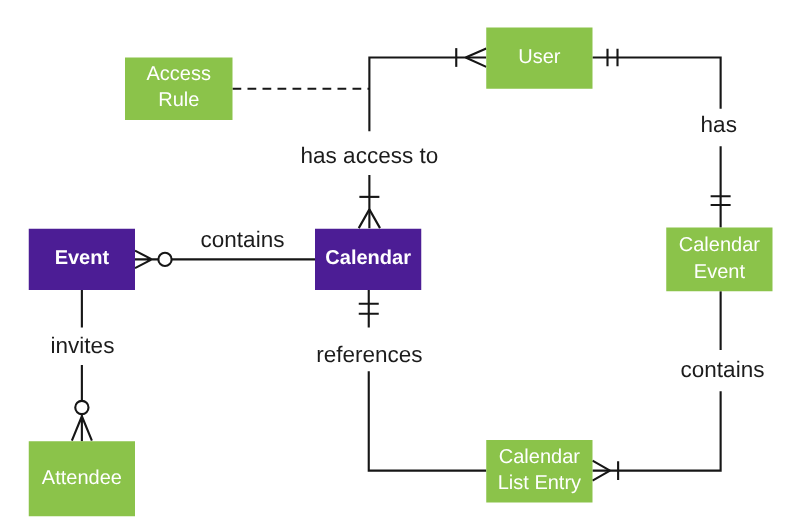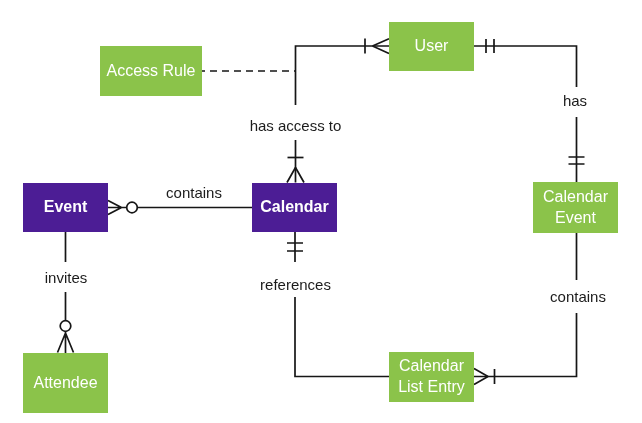--- a/index.html
+++ b/index.html
@@ -10,21 +10,21 @@
   .canvas svg{position:absolute;left:0;top:0;}
   .entity{
     position:absolute;display:flex;align-items:center;justify-content:center;
     text-align:center;color:#fff;font-size:16px;line-height:1.3;
     user-select:none;cursor:default;
   }
   .entity.green{background:#8BC34A;}
   .entity.orange{background:#4c1d95;font-weight:bold;}
   .rel-label{
     position:absolute;transform:translate(-50%,-50%);
-    font-size:15px;color:#1c1c1c;white-space:nowrap;
+    font-size:18px;color:#1c1c1c;white-space:nowrap;
   }
 </style>
 </head>
 <body>
 
 <div class="canvas">
 
   <svg width="642" height="423" viewBox="0 0 642 423" fill="none" stroke="#161616" stroke-width="1.7">
 
     <g>
@@ -59,21 +59,21 @@
       <path d="M287,243 L303,243 M287,251 L303,251"></path>
     </g>
 
     <g>
       <path d="M576.5,233 L576.5,280 M576.5,313 L576.5,376.5 L474,376.5"></path>
       <path d="M488,376.5 L474,368.5 M488,376.5 L474,384.5"></path>
       <path d="M494.5,369 L494.5,384"></path>
     </g>
   </svg>
 
-  <div class="entity green" style="left:100px;top:46px;width:102px;height:50px;">
+  <div class="entity green" style="left:100px;top:46px;width:86px;height:50px;">
     <span>Access Rule</span>
   </div>
 
   <div class="entity green" style="left:389px;top:22px;width:85px;height:49px;">
     <span>User</span>
   </div>
 
   <div class="entity orange" style="left:23px;top:183px;width:85px;height:49px;">
     <span>Event</span>
   </div>

